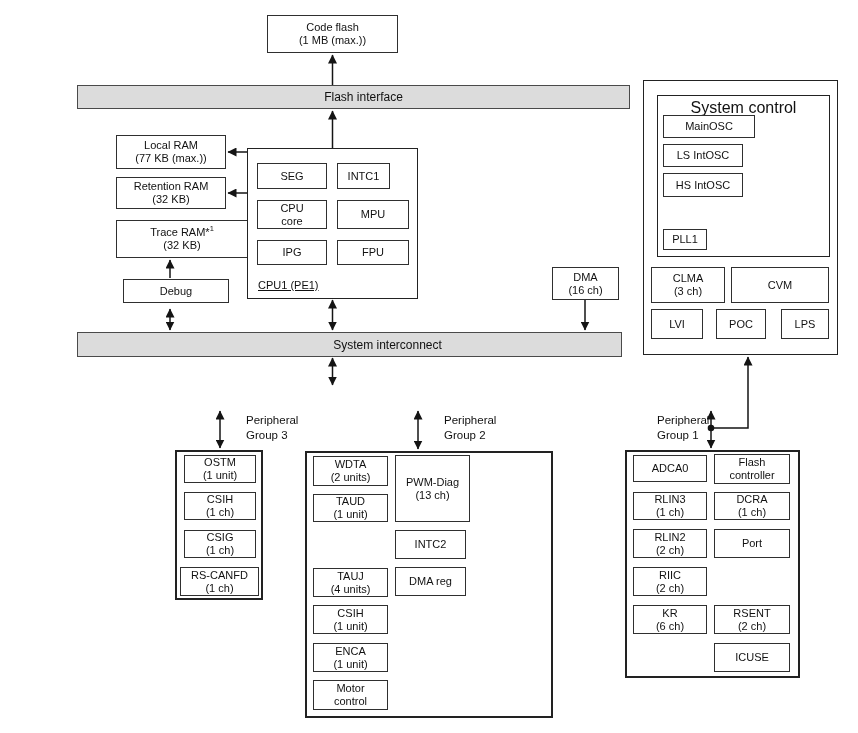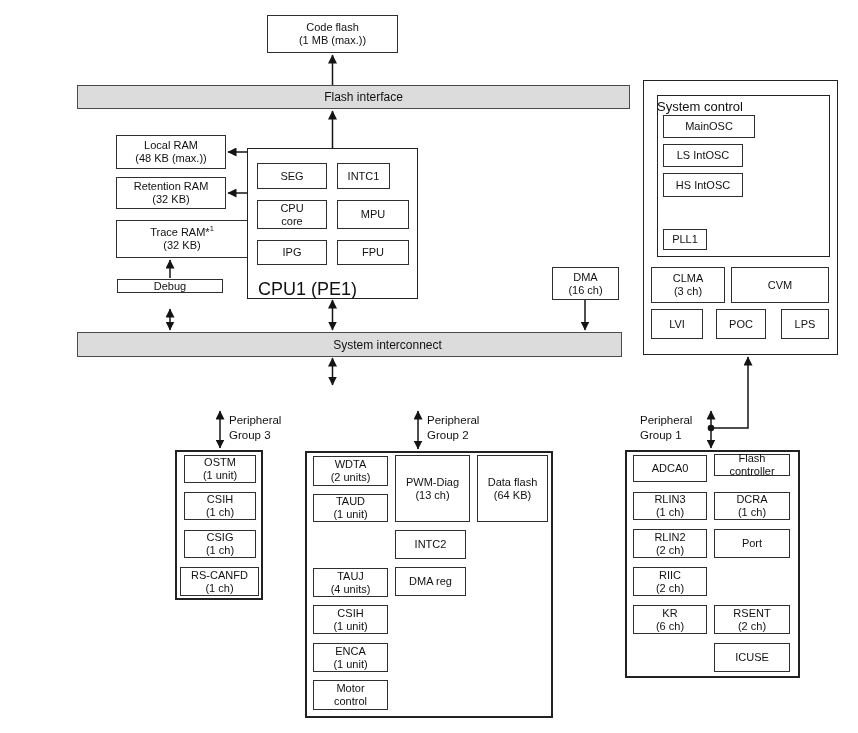--- a/index.html
+++ b/index.html
@@ -25,27 +25,27 @@
   .outer{
     position:absolute;border:2px solid #222;background:#fff;box-sizing:border-box;
   }
   .thin{border-width:1.5px;}
   .bar{
     position:absolute;background:var(--bus-fill);border:1.5px solid var(--bus-border);
     display:flex;align-items:center;justify-content:center;
     font-size:12px;box-sizing:border-box;
   }
   .glabel{
-    position:absolute;font-size:11.5px;line-height:15px;white-space:nowrap;
+    position:absolute;font-size:11.5px;line-height:15px;white-space:nowrap;margin-left:17px;
   }
   .corner-label{
-    position:absolute;font-size:18px;white-space:nowrap;
+    position:absolute;font-size:11px;white-space:nowrap;text-decoration:underline;
   }
   .sc-title{
-    position:absolute;font-size:13px;white-space:nowrap;text-align:left;
+    position:absolute;font-size:16px;white-space:nowrap;text-align:center;
   }
   sup{font-size:7.5px;line-height:0;}
   svg#wires{position:absolute;left:0;top:0;pointer-events:none;}
 </style>
 </head>
 <body>
 
 <div id="canvas">
 
   <svg id="wires" width="858" height="733" viewBox="0 0 858 733">
@@ -76,31 +76,31 @@
     <span>Code flash</span>
     <span class="sub">(1 MB (max.))</span>
   </div>
 
   <div class="bar" style="left:77px;top:85px;width:553px;height:24px">
     <span style="transform:translateX(10px)">Flash interface</span>
   </div>
 
   <div class="box" style="left:116px;top:135px;width:110px;height:34px">
     <span>Local RAM</span>
-    <span class="sub">(48 KB (max.))</span>
+    <span class="sub">(77 KB (max.))</span>
   </div>
   <div class="box" style="left:116px;top:177px;width:110px;height:32px">
     <span>Retention RAM</span>
     <span class="sub">(32 KB)</span>
   </div>
   <div class="box" style="left:116px;top:220px;width:132px;height:38px">
     <span><span>Trace RAM*</span><sup>1</sup></span>
     <span class="sub">(32 KB)</span>
   </div>
-  <div class="box" style="left:117px;top:279px;width:106px;height:14px">
+  <div class="box" style="left:123px;top:279px;width:106px;height:24px">
     <span>Debug</span>
   </div>
 
   <div class="outer thin" style="left:247px;top:148px;width:171px;height:151px"></div>
   <div class="box" style="left:257px;top:163px;width:70px;height:26px">
     <span>SEG</span>
   </div>
   <div class="box" style="left:337px;top:163px;width:53px;height:26px">
     <span>INTC1</span>
   </div>
@@ -197,24 +197,20 @@
     <span class="sub">(2 units)</span>
   </div>
   <div class="box" style="left:313px;top:494px;width:75px;height:28px">
     <span>TAUD</span>
     <span class="sub">(1 unit)</span>
   </div>
   <div class="box" style="left:395px;top:455px;width:75px;height:67px">
     <span>PWM-Diag</span>
     <span class="sub">(13 ch)</span>
   </div>
-  <div class="box" style="left:477px;top:455px;width:71px;height:67px">
-    <span>Data flash</span>
-    <span class="sub">(64 KB)</span>
-  </div>
   <div class="box" style="left:395px;top:530px;width:71px;height:29px">
     <span>INTC2</span>
   </div>
   <div class="box" style="left:313px;top:568px;width:75px;height:29px">
     <span>TAUJ</span>
     <span class="sub">(4 units)</span>
   </div>
   <div class="box" style="left:395px;top:567px;width:71px;height:29px">
     <span>DMA reg</span>
   </div>
@@ -228,21 +224,21 @@
   </div>
   <div class="box" style="left:313px;top:680px;width:75px;height:30px">
     <span>Motor</span>
     <span class="sub">control</span>
   </div>
 
   <div class="outer" style="left:625px;top:450px;width:175px;height:228px"></div>
   <div class="box" style="left:633px;top:455px;width:74px;height:27px">
     <span>ADCA0</span>
   </div>
-  <div class="box" style="left:714px;top:454px;width:76px;height:22px">
+  <div class="box" style="left:714px;top:454px;width:76px;height:30px">
     <span>Flash</span>
     <span class="sub">controller</span>
   </div>
   <div class="box" style="left:633px;top:492px;width:74px;height:28px">
     <span>RLIN3</span>
     <span class="sub">(1 ch)</span>
   </div>
   <div class="box" style="left:714px;top:492px;width:76px;height:28px">
     <span>DCRA</span>
     <span class="sub">(1 ch)</span>

